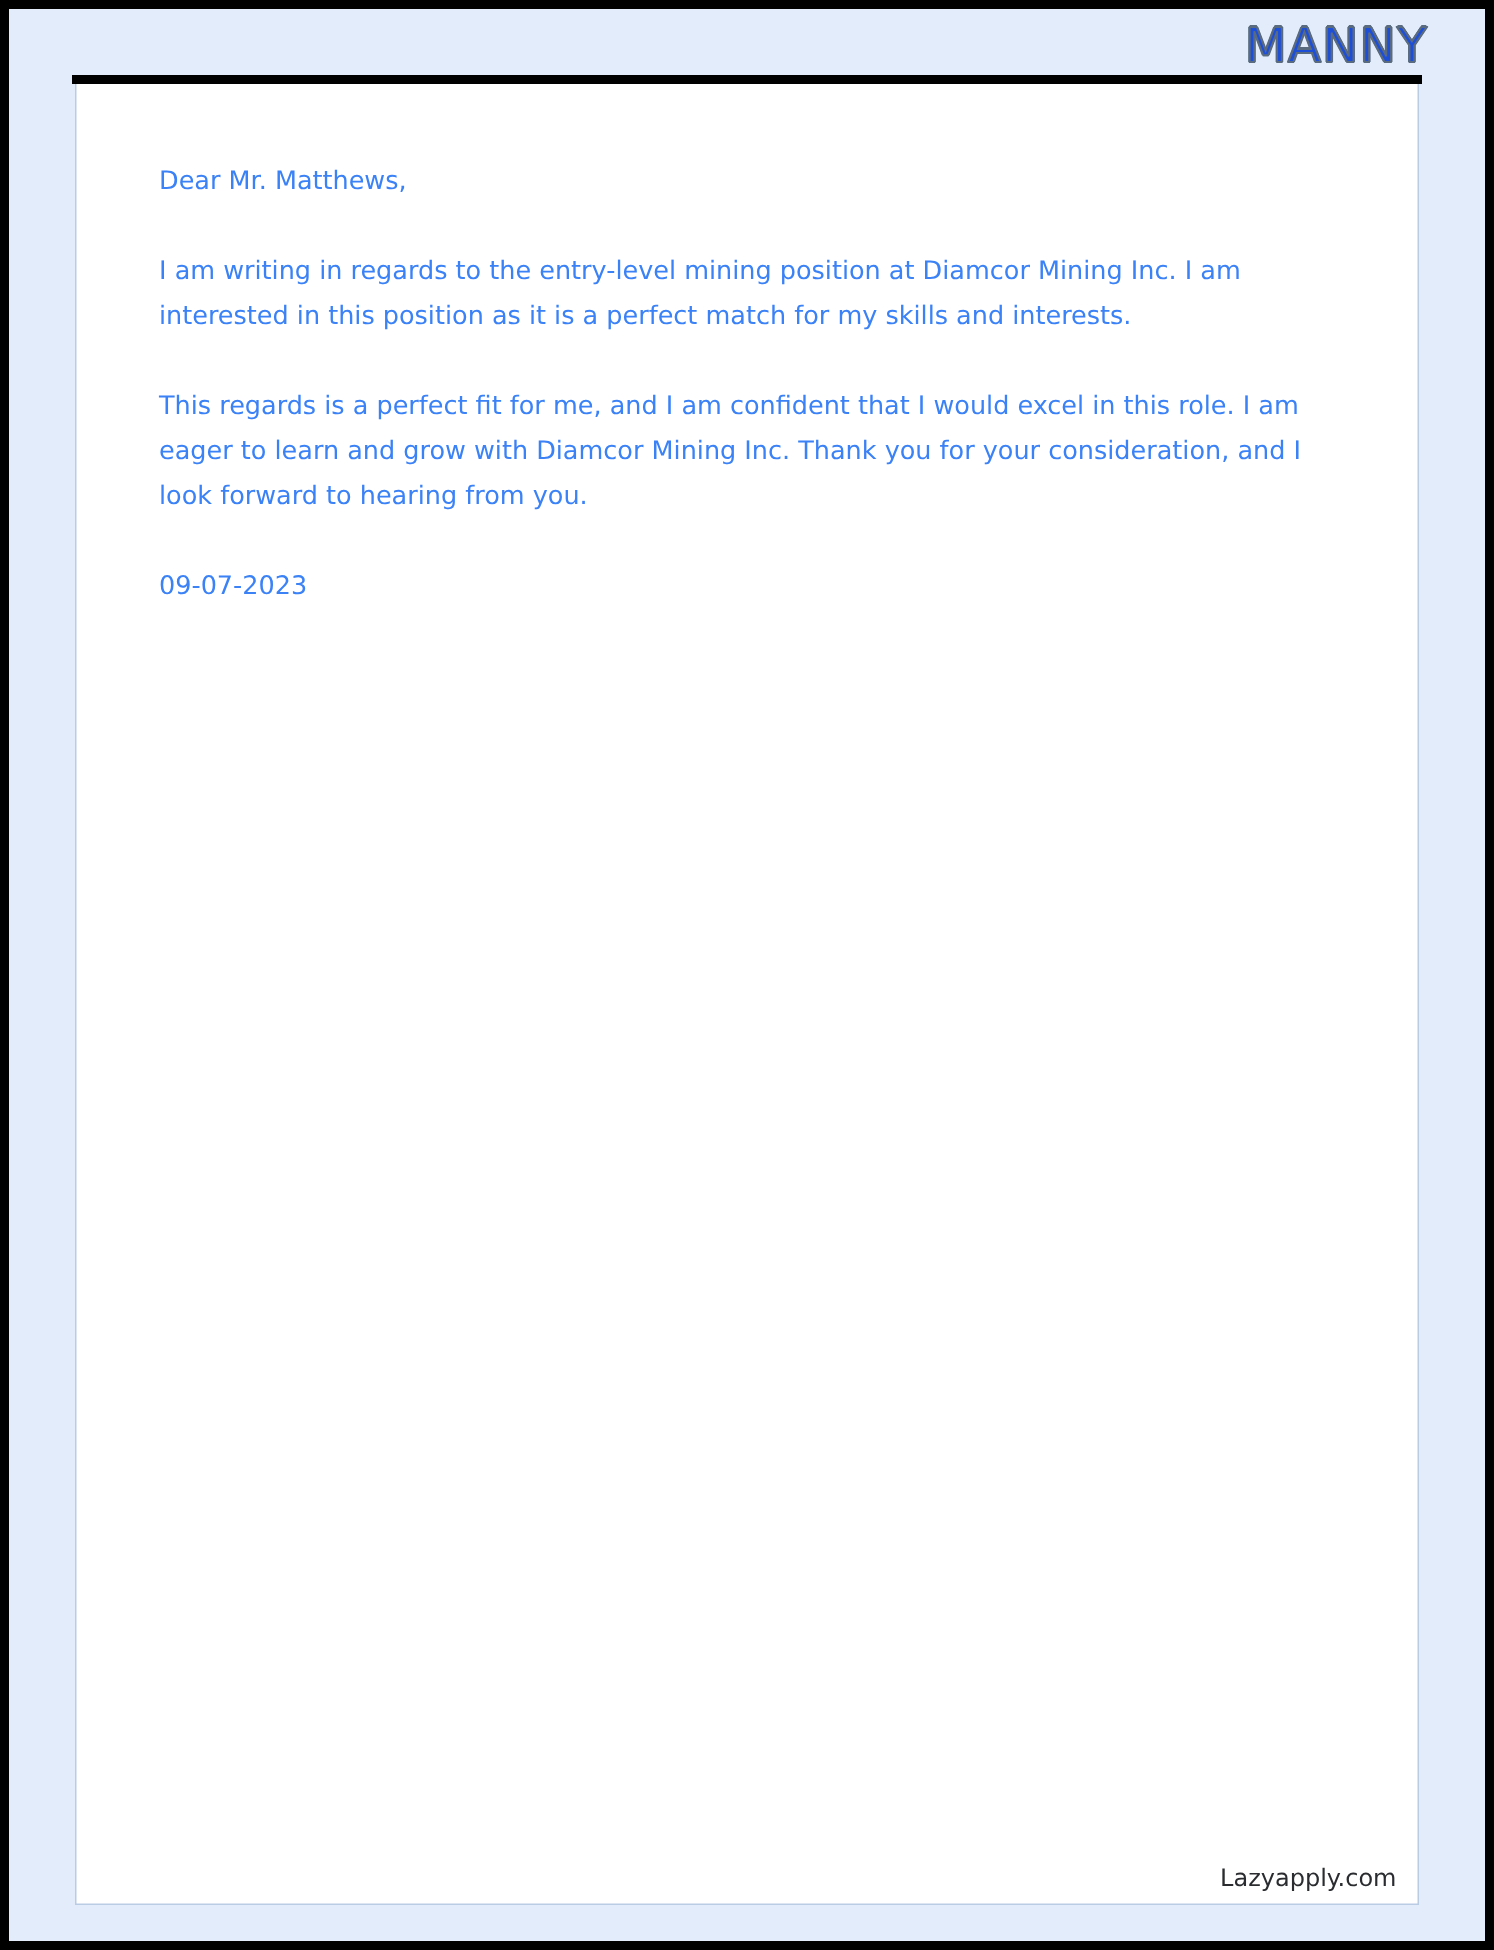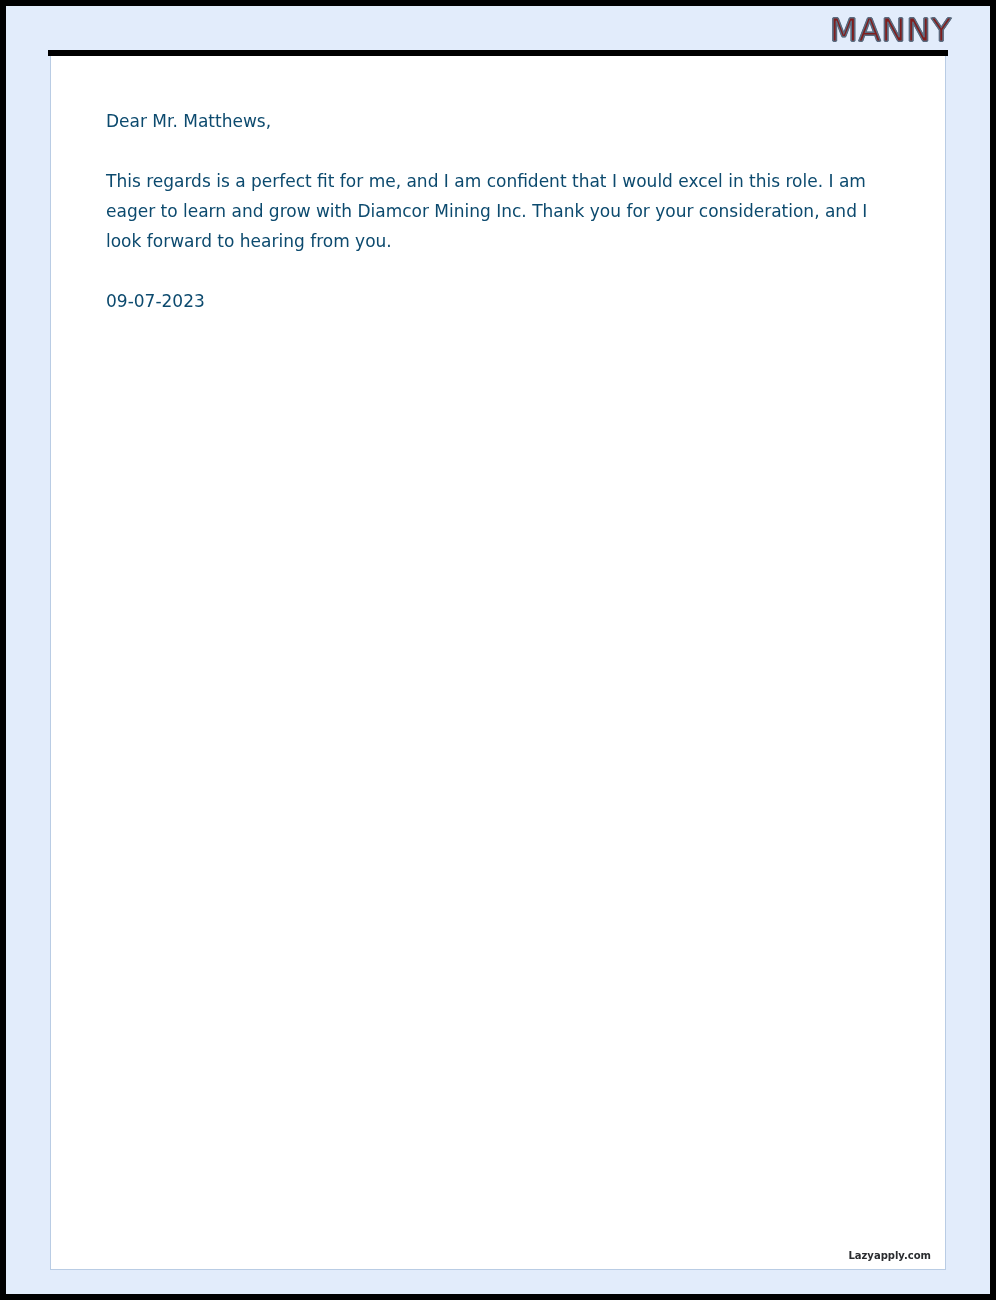--- a/index.html
+++ b/index.html
@@ -29,21 +29,21 @@
     width: 984px;
     height: 46px;
   }
   .brand {
     position: absolute;
     right: 38px;
     top: 8px;
     font-family: "DejaVu Sans", sans-serif;
     font-size: 32px;
     letter-spacing: 1px;
-    color: #7f1d1d;
+    color: #1d4ed8;
     -webkit-text-stroke: 1.2px #5b6b7f;
     text-shadow:
       -1px 0 #5b6b7f, 1px 0 #5b6b7f,
       0 -1px #5b6b7f, 0 1px #5b6b7f;
     line-height: 1;
   }
   .rule {
     position: absolute;
     left: 42px;
     top: 44px;
@@ -64,55 +64,55 @@
   .body-text {
     position: absolute;
     left: 55px;
     top: 50px;
     width: 800px;
   }
   .body-text p {
     margin: 0 0 30px 0;
     font-size: 17px;
     line-height: 30px;
-    color: #0c4a6e;
+    color: #3b82f6;
   }
   .body-text p.salutation {
     margin-bottom: 30px;
   }
   .date {
     margin: 0;
     font-size: 17px;
     line-height: 30px;
     color: #3b82df;
   }
   .footer-credit {
     position: absolute;
     right: 14px;
     bottom: 8px;
-    font-size: 10px;
+    font-size: 16px;
     color: #2a2c2f;
-    font-weight: bold;
   }
 </style>
 </head>
 <body>
 
 <div class="page">
 
   <div class="header">
     <div class="brand">MANNY</div>
   </div>
 
   <div class="rule"></div>
 
   <div class="sheet">
 
     <div class="body-text">
       <p class="salutation">Dear Mr. Matthews,</p>
+      <p>I am writing in regards to the entry-level mining position at Diamcor Mining Inc. I am interested in this position as it is a perfect match for my skills and interests.</p>
       <p>This regards is a perfect fit for me, and I am confident that I would excel in this role. I am eager to learn and grow with Diamcor Mining Inc. Thank you for your consideration, and I look forward to hearing from you.</p>
       <p class="date">09-07-2023</p>
     </div>
 
     <div class="footer-credit">Lazyapply.com</div>
 
   </div>
 </div>
 
 </body></html>

